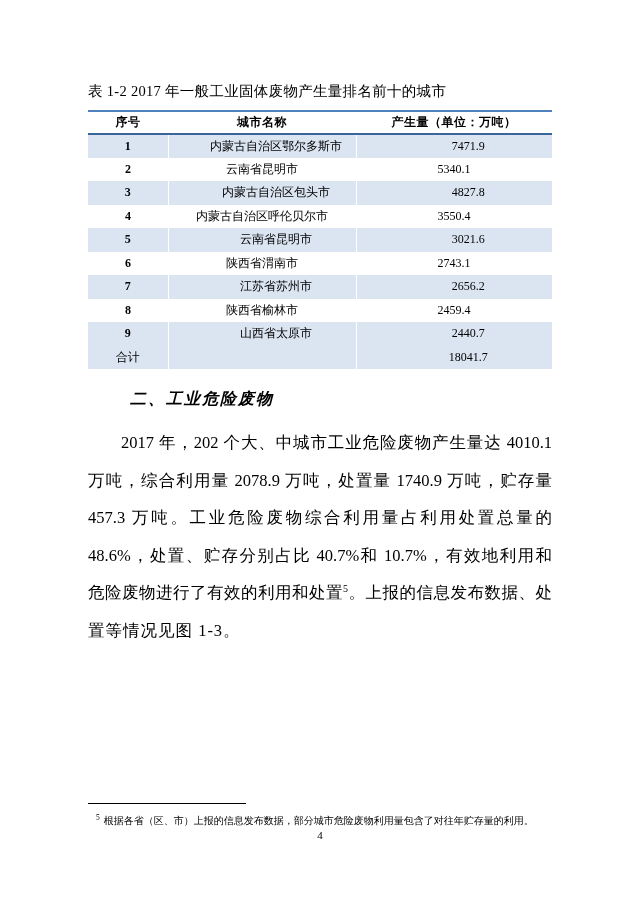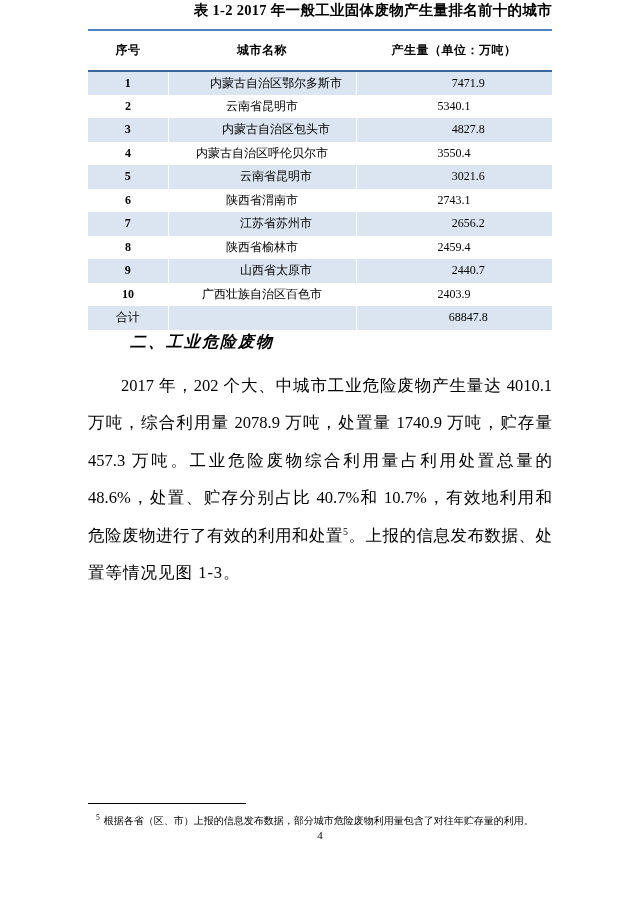--- a/index.html
+++ b/index.html
@@ -13,55 +13,56 @@
     overflow: hidden;
   }
   .page {
     position: absolute;
     left: 88px;
     top: 0;
     width: 464px;
   }
   
   .table-title {
-    text-align: right;
+    margin-top: 81px;
+    text-align: left;
     font-size: 14.5px;
-    font-weight: bold;
+    font-weight: normal;
     line-height: 20px;
     letter-spacing: 0.3px;
     white-space: nowrap;
   }
   
   table.rank-table {
     width: 464px;
     margin-top: 9px;
     border-collapse: collapse;
     border-top: 2px solid #4F81BD;
     font-size: 12px;
   }
   table.rank-table thead th {
-    height: 41px;
+    height: 23px;
     font-weight: bold;
     text-align: center;
     vertical-align: middle;
     border-bottom: 2.5px solid #3A669C;
     letter-spacing: 0.5px;
   }
   table.rank-table tbody td {
     height: 23.5px;
     text-align: center;
     vertical-align: middle;
   }
   table.rank-table tbody tr.shaded { background: #DBE5F1; }
   table.rank-table tbody tr.shaded td + td { border-left: 1px solid #ffffff; padding-left: 28px; }
   td.rank-cell { font-weight: bold; }
   tr.total-row td { font-weight: normal; }
   
   .section-heading {
-    margin-top: 1px;
+    margin-top: 19px;
     padding-left: 42px;
     font-size: 16px;
     font-weight: bold;
     font-style: italic;
     line-height: 22px;
     letter-spacing: 2px;
   }
   
   .para { margin-top: 14px; font-size: 16.5px; }
   .para-line {
@@ -164,29 +165,24 @@
       <tr>
         <td class="rank-cell">8</td>
         <td>陕西省榆林市</td>
         <td>2459.4</td>
       </tr>
       <tr class="shaded">
         <td class="rank-cell">9</td>
         <td>山西省太原市</td>
         <td>2440.7</td>
       </tr>
-      <tr>
-        <td class="rank-cell">10</td>
-        <td>广西壮族自治区百色市</td>
-        <td>2403.9</td>
-      </tr>
       <tr class="shaded total-row">
         <td>合计</td>
         <td></td>
-        <td>68847.8</td>
+        <td>18041.7</td>
       </tr>
     </tbody>
   </table>
 
   <div class="section-heading">二、工业危险废物</div>
 
   <div class="para">
     <div class="para-line first">2017 年，202 个大、中城市工业危险废物产生量达 4010.1</div>
     <div class="para-line">万吨，综合利用量 2078.9 万吨，处置量 1740.9 万吨，贮存量</div>
     <div class="para-line">457.3 万吨。工业危险废物综合利用量占利用处置总量的</div>

